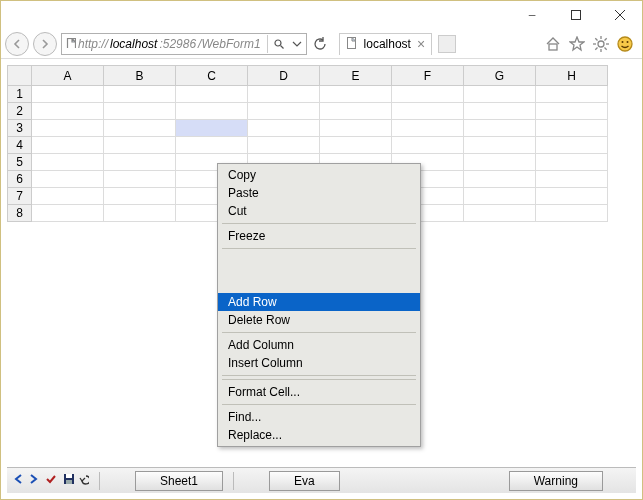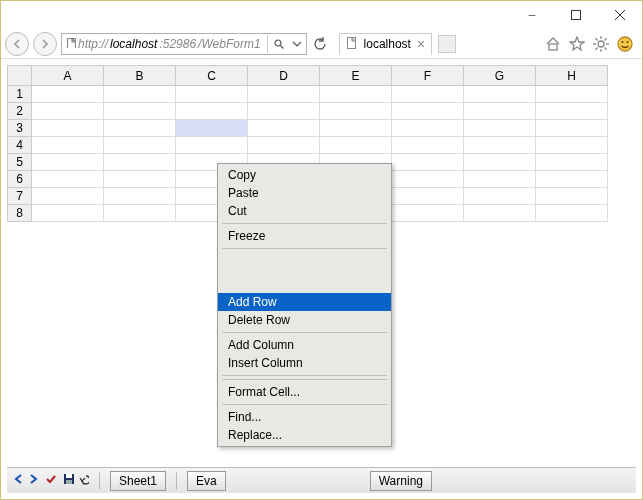--- a/index.html
+++ b/index.html
@@ -38,30 +38,30 @@
 .content { flex: 1; position: relative; padding: 6px; }
 .sheetwrap { position: relative; width: 100%; height: 100%; }
 table.sheet { border-collapse: collapse; background: #fff; }
 table.sheet th.corner { width: 24px; height: 20px; border: 1px solid #ccc; background: #f0f0f0; }
 table.sheet th.colh { width: 72px; height: 20px; border: 1px solid #ccc; background: #f0f0f0; font-weight: normal; text-align: center; }
 table.sheet th.rowh { width: 24px; height: 17px; border: 1px solid #ccc; background: #f0f0f0; font-weight: normal; text-align: center; }
 table.sheet td { width: 72px; height: 17px; border: 1px solid #dcdcdc; }
 table.sheet td.sel { background: #d6ddf7; }
 
 
-.context { position: absolute; left: 210px; top: 98px; width: 175px; background: #e8e8e4; border: 1px solid #a0a0a0; box-shadow: 2px 2px 4px rgba(0,0,0,0.25); padding: 2px 0; }
+.context { position: absolute; left: 210px; top: 98px; width: 204px; background: #e8e8e4; border: 1px solid #a0a0a0; box-shadow: 2px 2px 4px rgba(0,0,0,0.25); padding: 2px 0; }
 .context .ci { padding: 1px 10px; cursor: default; line-height: 16px; }
 .context .ci.sel { background: #0a64c8; color: #fff; margin-top: 44px; }
 .context hr { border: none; border-top: 1px solid #c0c0b8; margin: 3px 4px; }
 
 
 .footer { height: 26px; border-top: 1px solid #bbb; background: linear-gradient(#f4f4f4,#e4e4e4); display: flex; align-items: center; gap: 6px; padding: 0 6px; }
 .footer .grp { display: flex; align-items: center; gap: 2px; }
 .footer .divider { width: 1px; height: 18px; background: #bbb; margin: 0 4px; }
-.footer .ftab, .footer .fbtn { border: 1px solid #9a9a9a; background: linear-gradient(#fdfdfd,#e0e0e0); padding: 2px 8px; height: 20px; display: flex; align-items: center; }
+.footer .ftab, .footer .fbtn { border: 1px solid #9a9a9a; background: linear-gradient(#fdfdfd,#e0e0e0); padding: 2px 24px; height: 20px; display: flex; align-items: center; margin-left: 25px; }
 .footer svg { width: 12px; height: 12px; }
 </style>
 </head>
 <body>
 
 <div class="window">
 
   <div class="titlebar">
     <div class="wbtn">–</div>
     <div class="wbtn">

